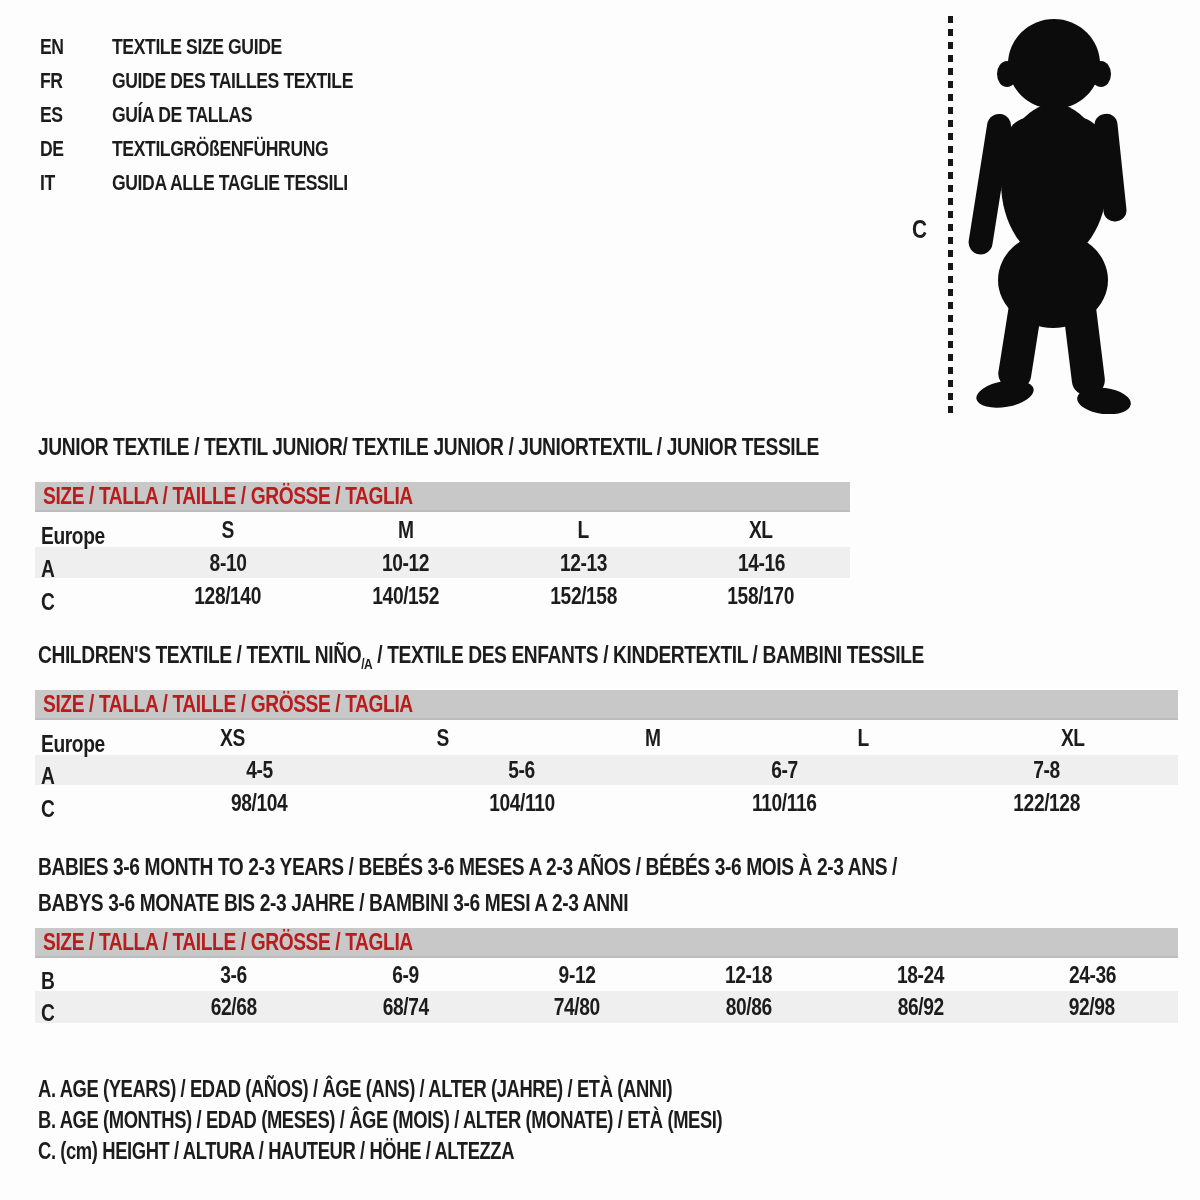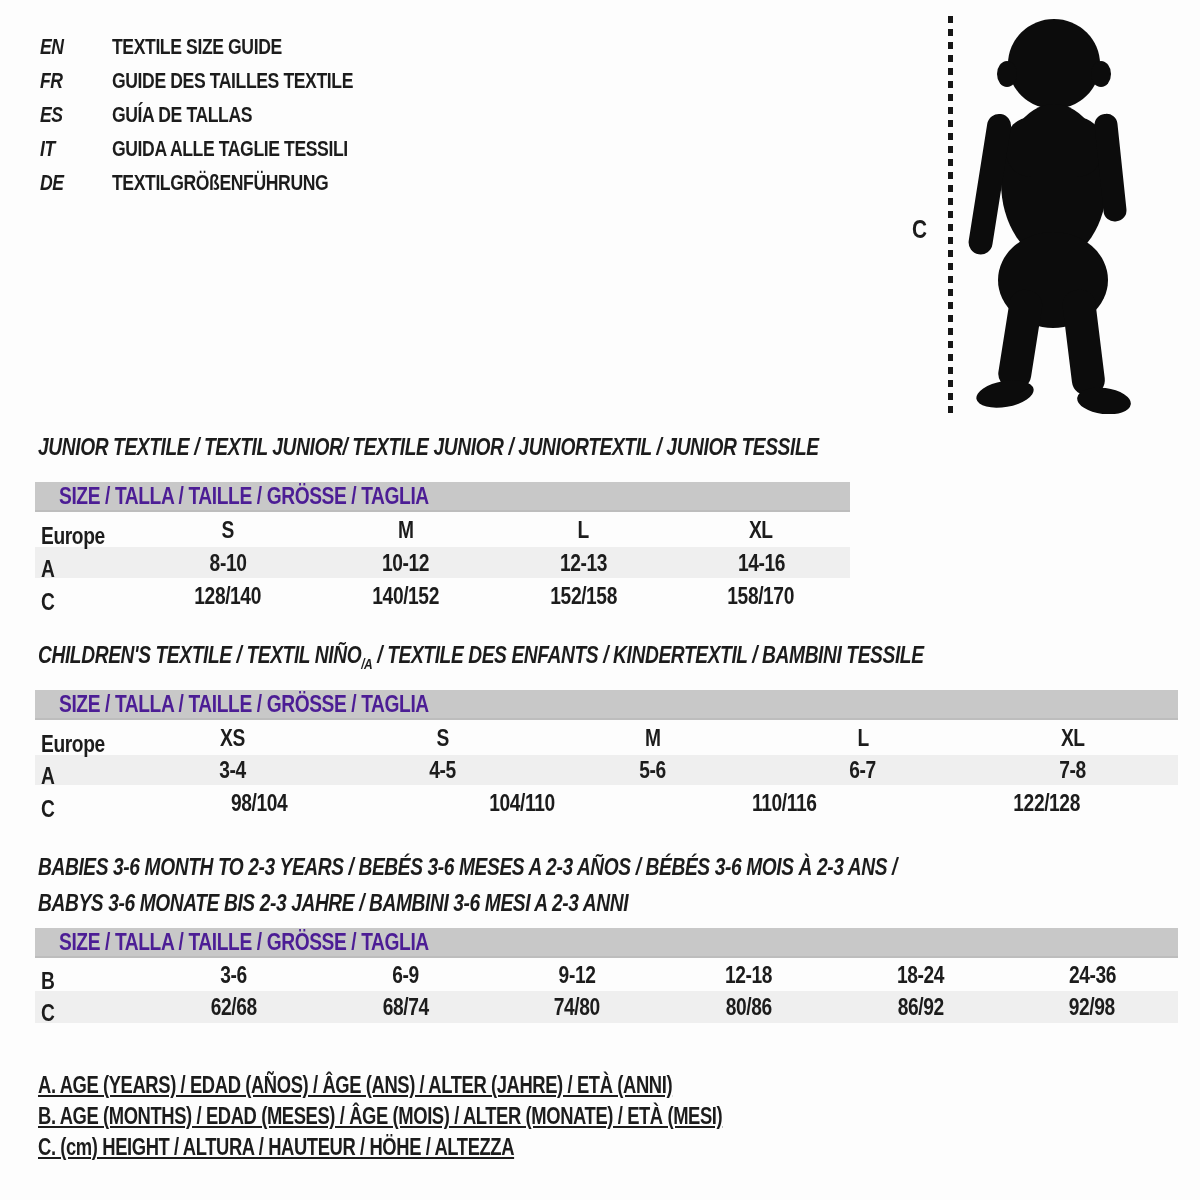--- a/index.html
+++ b/index.html
@@ -11,80 +11,80 @@
   .abs{position:absolute;}
   
   .cond{display:inline-block;transform:scaleX(.8);transform-origin:0 50%;
         letter-spacing:-.5px;white-space:nowrap;}
   .cond.c{transform-origin:50% 50%;}
   sub{font-size:15px;}
 
   
   #lang{left:40px;top:30px;font-size:22px;}
   .lang-row{height:34px;display:flex;align-items:center;}
-  .lang-code{width:72px;font-style:italic;}
+  .lang-code{width:72px;}
 
   
   #measure-line{left:948px;top:16px;width:5px;height:400px;
     background:repeating-linear-gradient(180deg,#161616 0 7px,transparent 7px 13px);}
   #measure-label{left:912px;top:214px;font-size:26px;}
   #baby-svg{left:958px;top:12px;}
 
   
-  .section-title{font-size:24px;font-style:italic;}
+  .section-title{font-size:24px;}
   #junior-title{left:38px;top:433px;}
   #children-title{left:38px;top:641px;}
   #babies-title{left:38px;top:849px;line-height:36px;}
 
   
   .table{position:absolute;}
   .band{background:#c8c8c8;display:flex;align-items:center;
-        padding-left:24px;font-size:24px;color:#4c1d95;
+        padding-left:8px;font-size:24px;color:#b91c1c;
         border-bottom:2px solid #bdbdbd;box-sizing:border-box;}
   .row{display:flex;align-items:center;font-size:24px;}
   .row.shade{background:#efefef;}
   .label{padding-left:6px;margin-top:12px;}
   .cell{flex:1;text-align:center;}
   .h30{height:30px;} .h31{height:31px;} .h32{height:32px;}
   .h33{height:33px;} .h35{height:35px;}
 
   #junior-table{left:35px;top:482px;width:815px;}
   #junior-table .label{width:98px;}
   #children-table{left:35px;top:690px;width:1143px;}
   #children-table .label{width:87px;}
   #babies-table{left:35px;top:928px;width:1143px;}
   #babies-table .label{width:107px;}
 
   
   #legend{left:38px;top:1072px;font-size:23px;}
-  #legend .legend-line{height:31px;display:flex;align-items:flex-start;text-decoration:underline;}
+  #legend .legend-line{height:31px;display:flex;align-items:flex-end;}
 </style>
 </head>
 <body>
 
 <div id="lang" class="abs">
   <div class="lang-row">
     <span class="lang-code"><span class="cond">EN</span></span>
     <span class="cond">TEXTILE SIZE GUIDE</span>
   </div>
   <div class="lang-row">
     <span class="lang-code"><span class="cond">FR</span></span>
     <span class="cond">GUIDE DES TAILLES TEXTILE</span>
   </div>
   <div class="lang-row">
     <span class="lang-code"><span class="cond">ES</span></span>
     <span class="cond">GUÍA DE TALLAS</span>
   </div>
   <div class="lang-row">
+    <span class="lang-code"><span class="cond">DE</span></span>
+    <span class="cond">TEXTILGRÖßENFÜHRUNG</span>
+  </div>
+  <div class="lang-row">
     <span class="lang-code"><span class="cond">IT</span></span>
     <span class="cond">GUIDA ALLE TAGLIE TESSILI</span>
-  </div>
-  <div class="lang-row">
-    <span class="lang-code"><span class="cond">DE</span></span>
-    <span class="cond">TEXTILGRÖßENFÜHRUNG</span>
   </div>
 </div>
 
 <div id="measure-line" class="abs"></div>
 <div id="measure-label" class="abs"><span class="cond">C</span></div>
 <svg id="baby-svg" class="abs" width="186" height="402" viewBox="0 0 186 402" aria-hidden="true">
   <g fill="#0c0c0c">
     <ellipse cx="96" cy="52" rx="46" ry="45"></ellipse>
     <ellipse cx="49" cy="62" rx="10" ry="13"></ellipse>
     <ellipse cx="143" cy="62" rx="10" ry="13"></ellipse>
@@ -140,21 +140,20 @@
   <div class="row h35">
     <div class="label"><span class="cond">Europe</span></div>
     <div class="cell"><span class="cond c">XS</span></div>
     <div class="cell"><span class="cond c">S</span></div>
     <div class="cell"><span class="cond c">M</span></div>
     <div class="cell"><span class="cond c">L</span></div>
     <div class="cell"><span class="cond c">XL</span></div>
   </div>
   <div class="row h30 shade">
     <div class="label"><span class="cond">A</span></div>
-    <div class="cell"><span class="cond c">3-4</span></div>
     <div class="cell"><span class="cond c">4-5</span></div>
     <div class="cell"><span class="cond c">5-6</span></div>
     <div class="cell"><span class="cond c">6-7</span></div>
     <div class="cell"><span class="cond c">7-8</span></div>
   </div>
   <div class="row h35">
     <div class="label"><span class="cond">C</span></div>
     <div class="cell"><span class="cond c">98/104</span></div>
     <div class="cell"><span class="cond c">104/110</span></div>
     <div class="cell"><span class="cond c">110/116</span></div>

